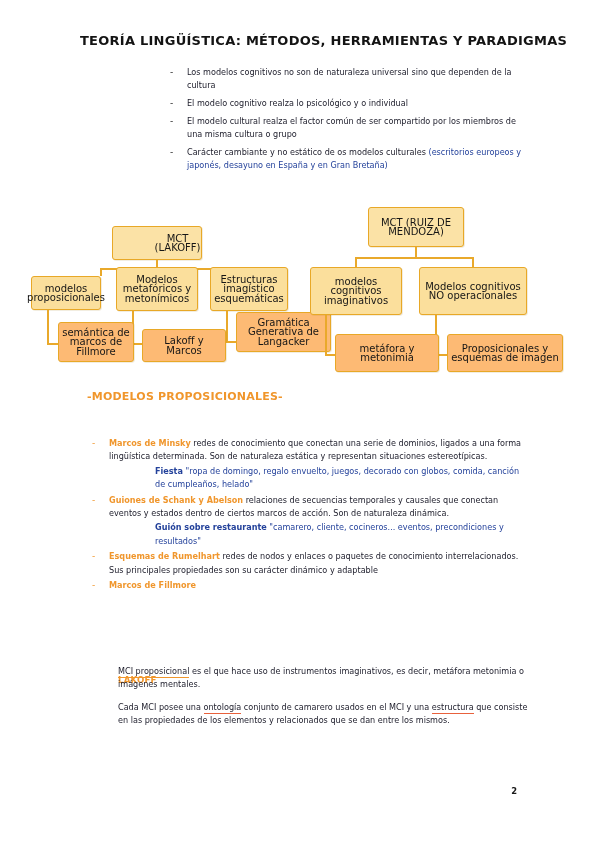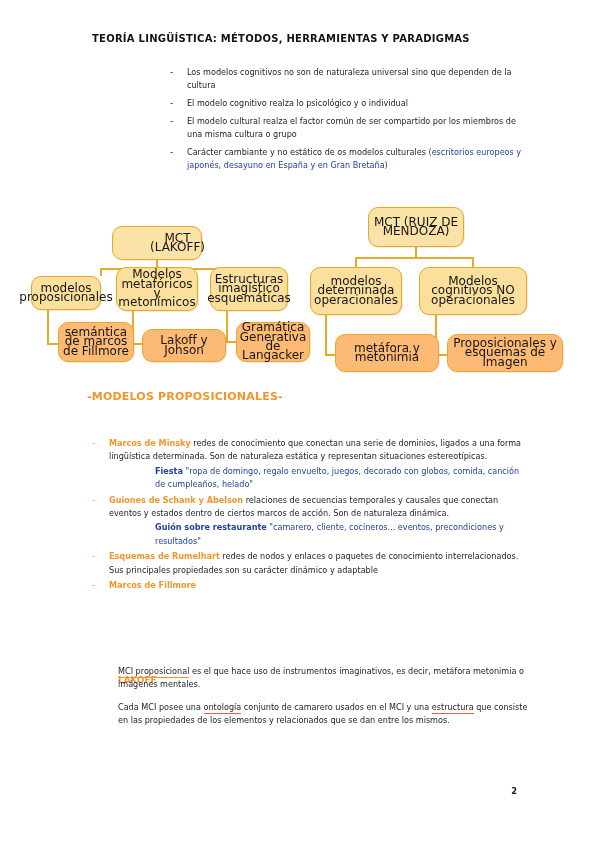--- a/index.html
+++ b/index.html
@@ -7,43 +7,43 @@
     width:599px;height:848px;
     background:#ffffff;
     font-family:"DejaVu Sans","Liberation Sans",sans-serif;
     overflow:hidden;
     position:relative;
   }
   .page{position:relative;width:599px;height:848px;}
 
   
   .doc-title{
-    position:absolute;left:92px;top:33px;
-    font-size:10px;font-weight:700;letter-spacing:.25px;
+    position:absolute;left:80px;top:33px;
+    font-size:13px;font-weight:700;letter-spacing:.25px;
     color:#141414;white-space:nowrap;
   }
 
   
   .intro{position:absolute;left:170px;top:66px;width:352px;}
   .b-row{display:flex;margin-bottom:4.5px;}
   .b-dash{width:17px;flex:0 0 17px;font-size:9px;color:#1a1a1a;line-height:13px;}
   .b-text{flex:1;font-size:8.1px;line-height:13.2px;color:#1c1c2a;}
   .blue{color:#24429b;}
 
   
   .diagram{position:absolute;}
   .node{
     position:absolute;
     background:#fbe0a0;
     border:1.2px solid #e8a827;
-    border-radius:10px;
+    border-radius:3px;
     box-sizing:border-box;
     display:flex;align-items:center;justify-content:center;
     text-align:center;
-    font-size:12px;line-height:9.4px;
+    font-size:10px;line-height:9.4px;
     color:#161616;
     padding:2px 3px;
     box-shadow:0.8px 0.8px 0 rgba(160,120,30,.18);
   }
   .node.lvl1{background:#fbe2a6;}
   .node.lvl2{background:#fbdf9c;}
   .node.lvl3{background:#fdba74;}
   .conn{position:absolute;background:#e9a92b;}
   .conn.v{width:1.6px;}
   .conn.h{height:1.6px;}
@@ -125,34 +125,34 @@
     <div class="conn v" style="left:47px;top:310px;height:34px;"></div>
     <div class="conn h" style="left:47px;top:343px;width:13px;"></div>
 
     <div class="conn v" style="left:132px;top:311px;height:33px;"></div>
     <div class="conn h" style="left:132px;top:343px;width:12px;"></div>
 
     <div class="conn v" style="left:226px;top:311px;height:31px;"></div>
     <div class="conn h" style="left:226px;top:341px;width:12px;"></div>
 
     <div class="node lvl3" style="left:58px;top:322px;width:76px;height:40px;">semántica de marcos de Fillmore</div>
-    <div class="node lvl3" style="left:142px;top:329px;width:84px;height:33px;">Lakoff y Johson</div>
-    <div class="node lvl3" style="left:236px;top:322px;width:74px;height:40px;">Gramática Generativa de Langacker</div>
+    <div class="node lvl3" style="left:142px;top:329px;width:84px;height:33px;">Lakoff y Marcos</div>
+    <div class="node lvl3" style="left:236px;top:312px;width:95px;height:40px;">Gramática Generativa de Langacker</div>
   </div>
 
   <div class="diagram" style="left:305px;top:0;width:294px;height:390px;">
 
     <div class="node lvl1" style="left:63px;top:207px;width:96px;height:40px;">MCT (RUIZ DE MENDOZA)</div>
 
     <div class="conn v" style="left:110px;top:247px;height:11px;"></div>
     <div class="conn h" style="left:50px;top:257px;width:118px;"></div>
     <div class="conn v" style="left:50px;top:257px;height:10px;"></div>
     <div class="conn v" style="left:167px;top:257px;height:10px;"></div>
 
-    <div class="node lvl2" style="left:5px;top:267px;width:92px;height:48px;">modelos determinada operacionales</div>
+    <div class="node lvl2" style="left:5px;top:267px;width:92px;height:48px;">modelos cognitivos imaginativos</div>
     <div class="node lvl2" style="left:114px;top:267px;width:108px;height:48px;">Modelos cognitivos NO operacionales</div>
 
     <div class="conn v" style="left:20px;top:315px;height:40px;"></div>
     <div class="conn h" style="left:20px;top:354px;width:14px;"></div>
 
     <div class="conn v" style="left:130px;top:315px;height:40px;"></div>
     <div class="conn h" style="left:130px;top:354px;width:14px;"></div>
 
     <div class="node lvl3" style="left:24px;top:334px;width:104px;height:38px;margin-left:6px;">metáfora y metonimia</div>
     <div class="node lvl3" style="left:142px;top:334px;width:116px;height:38px;">Proposicionales y esquemas de imagen</div>

